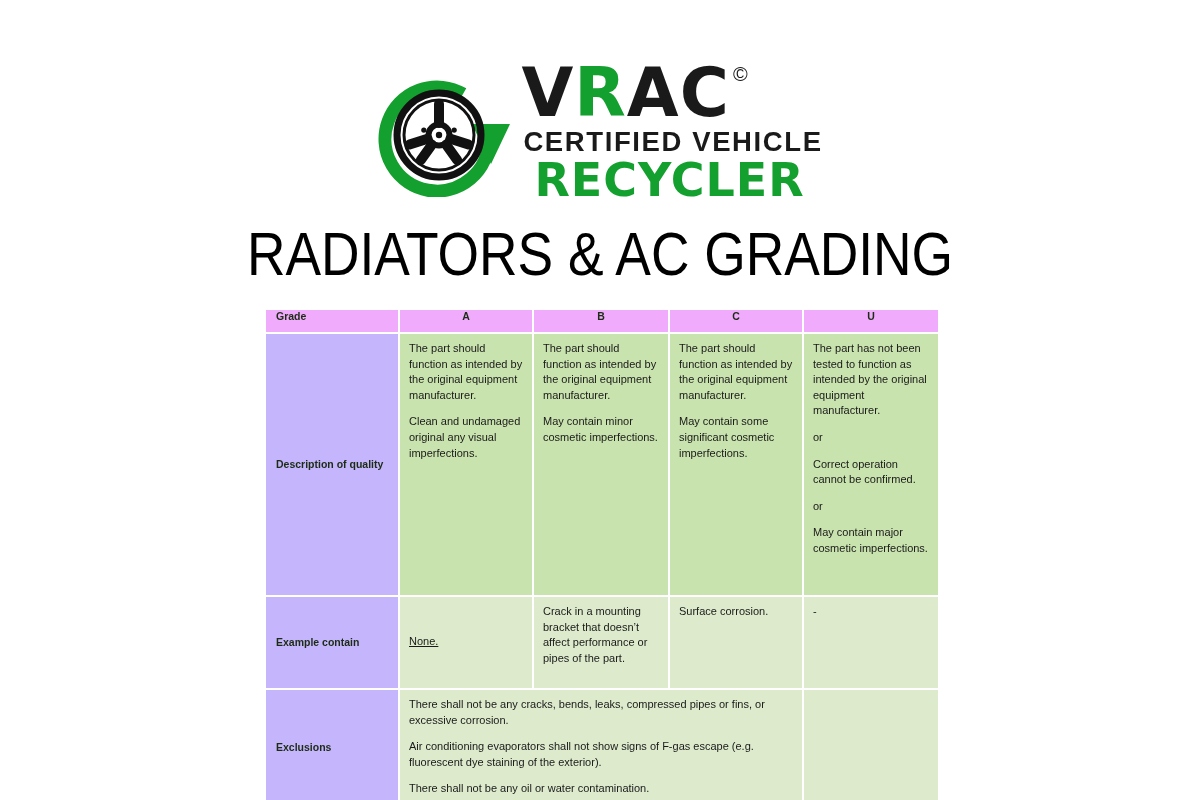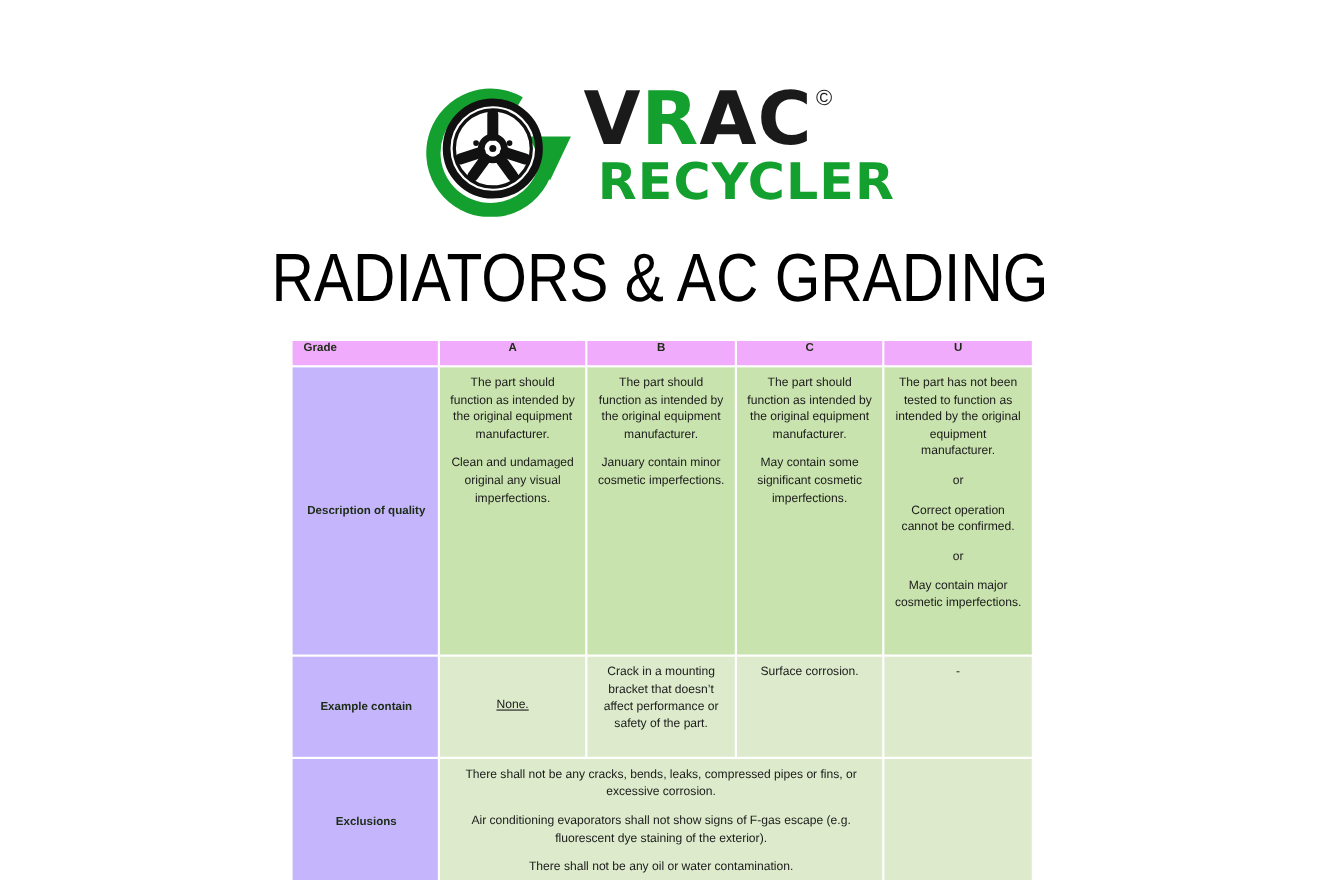--- a/index.html
+++ b/index.html
@@ -108,21 +108,21 @@
     width: 668px;
     border-collapse: separate;
     border-spacing: 2px;
     table-layout: fixed;
     background: #ffffff;
   }
   .grading-table td, .grading-table th {
     padding: 0;
     margin: 0;
     vertical-align: top;
-    text-align: center;
+    text-align: left;
   }
   .col-label   { width: 132px; }
   .col-a       { width: 132px; }
   .col-b       { width: 134px; }
   .col-c       { width: 132px; }
   .col-u       { width: 134px; }
 
   thead th {
     background: #f0abfc;
     height: 22px;
@@ -196,20 +196,21 @@
     </svg>
 
     <div class="logo-text">
       <div class="logo-row1">
         <span class="logo-v">V</span>
         <span class="logo-r">R</span>
         <span class="logo-a">A</span>
         <span class="logo-c">C</span>
         <span class="logo-copy">©</span>
       </div>
+      <div class="logo-row2">CERTIFIED VEHICLE</div>
       <div class="logo-row3">RECYCLER</div>
     </div>
 
   </div>
 </div>
 
 <div class="page-title">RADIATORS &amp; AC GRADING</div>
 
 <table class="grading-table">
   <colgroup>
@@ -231,42 +232,42 @@
   <tbody>
 
     <tr class="row-desc">
       <td class="label-cell">Description of quality</td>
       <td class="body-cell shade-dark">
           <p>The part should function as intended by the original equipment manufacturer.</p>
           <p>Clean and undamaged original any visual imperfections.</p>
         </td>
       <td class="body-cell shade-dark">
           <p>The part should function as intended by the original equipment manufacturer.</p>
-          <p>January contain minor cosmetic imperfections.</p>
+          <p>May contain minor cosmetic imperfections.</p>
         </td>
       <td class="body-cell shade-dark">
           <p>The part should function as intended by the original equipment manufacturer.</p>
           <p>May contain some significant cosmetic imperfections.</p>
         </td>
       <td class="body-cell shade-dark">
           <p>The part has not been tested to function as intended by the original equipment manufacturer.</p>
           <p>or</p>
           <p>Correct operation cannot be confirmed.</p>
           <p>or</p>
           <p>May contain major cosmetic imperfections.</p>
         </td>
     </tr>
 
     <tr class="row-example">
       <td class="label-cell">Example contain</td>
       <td class="body-cell v-mid">
           <p>None.</p>
         </td>
       <td class="body-cell">
-          <p>Crack in a mounting bracket that doesn’t affect performance or safety of the part.</p>
+          <p>Crack in a mounting bracket that doesn’t affect performance or pipes of the part.</p>
         </td>
       <td class="body-cell">
           <p>Surface corrosion.</p>
         </td>
       <td class="body-cell">
           <p>-</p>
         </td>
     </tr>
 
     <tr class="row-excl">

